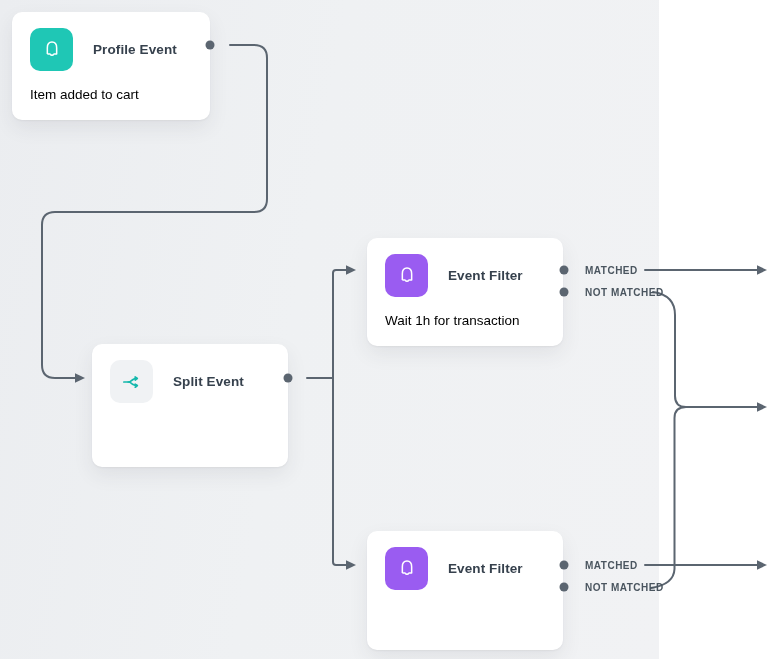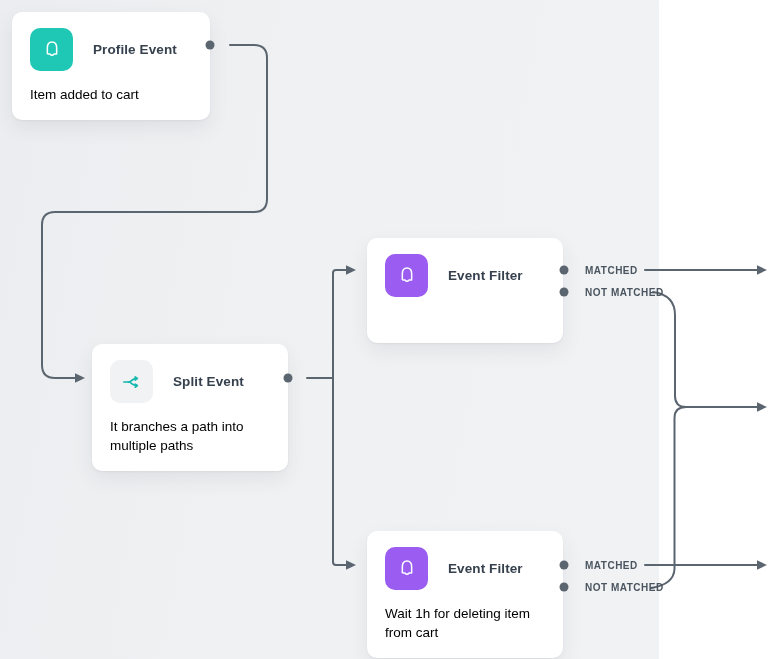--- a/index.html
+++ b/index.html
@@ -137,44 +137,43 @@
       <div class="node-icon icon-gray">
         <svg width="26" height="26" viewBox="0 0 24 24" fill="none" stroke="#14b8ac" stroke-width="1.6" stroke-linecap="round">
           <path d="M 4.5 12 H 8.5 C 11 12 11.2 10.6 13 9.6 C 14.2 8.9 15 8.7 16.3 8.7"></path>
           <path d="M 8.5 12 C 11 12 11.2 13.4 13 14.4 C 14.2 15.1 15 15.3 16.3 15.3"></path>
           <path d="M 16.9 8.7 L 14.9 7.4 M 16.9 8.7 L 15 10.2"></path>
           <path d="M 16.9 15.3 L 14.9 14 M 16.9 15.3 L 15 16.8"></path>
         </svg>
       </div>
       <div class="node-title">Split Event</div>
     </div>
-    <div class="node-subtitle">It branches a path into multiple paths</div>
   </div>
 
   <div class="node-card node-event-filter-1">
     <div class="node-header">
       <div class="node-icon icon-purple">
         <svg width="26" height="26" viewBox="0 0 24 24" fill="none" stroke="#ffffff" stroke-width="1.4" stroke-linejoin="round">
           <path d="M 7.7 15.6 V 10 C 7.7 6.7 9.5 4.7 12 4.7 C 14.5 4.7 16.3 6.7 16.3 10 V 15.6 H 13.3 M 7.7 15.6 H 10.7 M 10.7 15.6 a 1.3 1.3 0 0 0 2.6 0"></path>
         </svg>
       </div>
       <div class="node-title">Event Filter</div>
     </div>
+    <div class="node-subtitle">Wait 1h for transaction</div>
   </div>
 
   <div class="node-card node-event-filter-2">
     <div class="node-header">
       <div class="node-icon icon-purple">
         <svg width="26" height="26" viewBox="0 0 24 24" fill="none" stroke="#ffffff" stroke-width="1.4" stroke-linejoin="round">
           <path d="M 7.7 15.6 V 10 C 7.7 6.7 9.5 4.7 12 4.7 C 14.5 4.7 16.3 6.7 16.3 10 V 15.6 H 13.3 M 7.7 15.6 H 10.7 M 10.7 15.6 a 1.3 1.3 0 0 0 2.6 0"></path>
         </svg>
       </div>
       <div class="node-title">Event Filter</div>
     </div>
-    <div class="node-subtitle">Wait 1h for deleting item from cart</div>
   </div>
 
   <div class="branch-label lbl-matched-top">MATCHED</div>
   <div class="branch-label lbl-notmatched-top">NOT MATCHED</div>
   <div class="branch-label lbl-matched-bottom">MATCHED</div>
   <div class="branch-label lbl-notmatched-bottom">NOT MATCHED</div>
 
 </div>
 
 </body></html>

